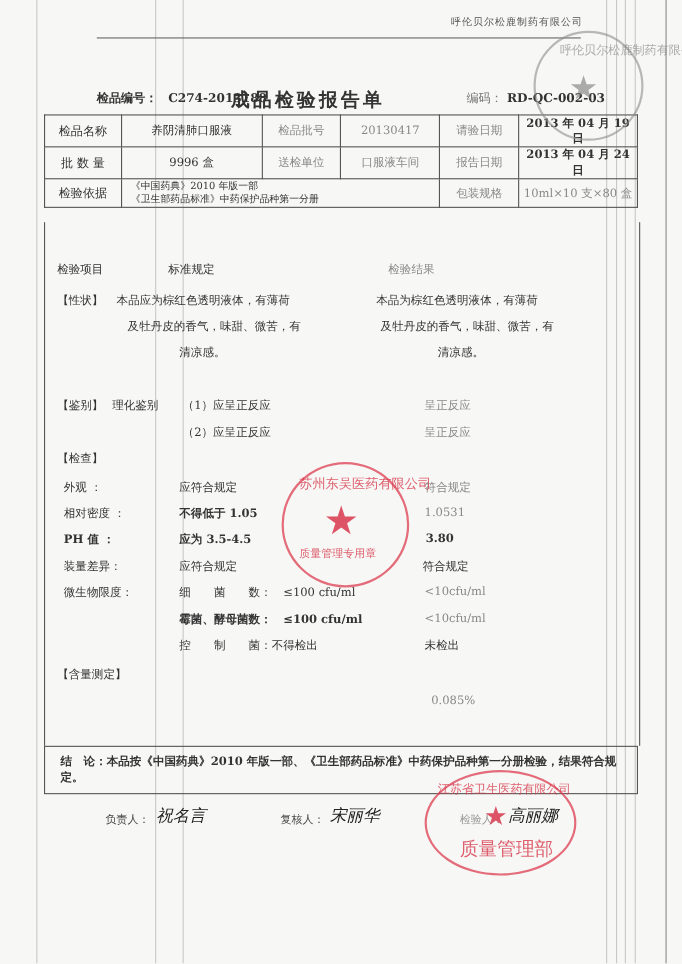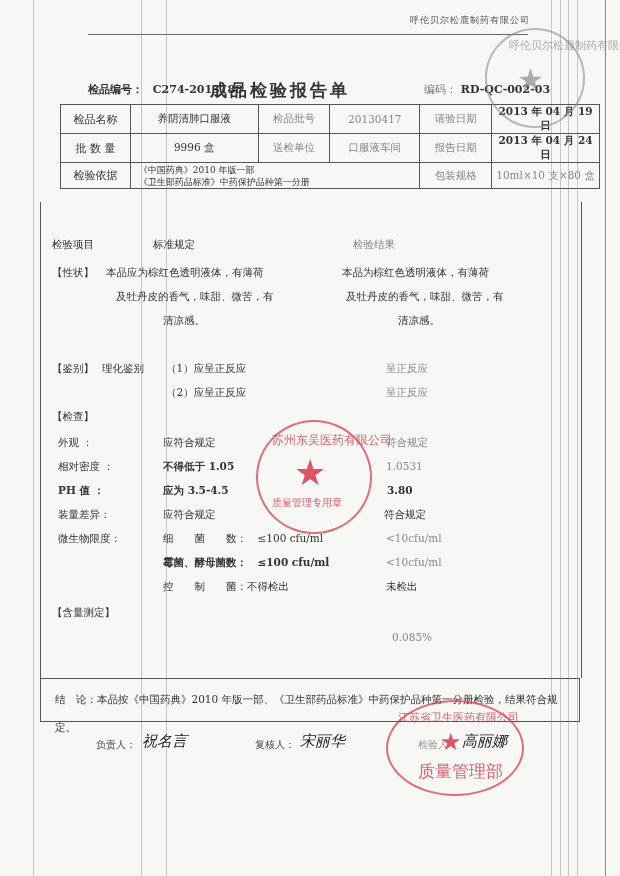--- a/index.html
+++ b/index.html
@@ -18,43 +18,42 @@
     }
     .header-rule { position: absolute; left: 88px; right: 92px; top: 34px; height: 1px; background: #666; }
     .title {
       position: absolute; left: 210px; top: 56px; font-size: 17px; font-weight: bold;
       letter-spacing: 3px; color: #333; margin-top: 23px;
     }
     .code-row { position: absolute; top: 82px; font-size: 11px; font-weight: bold; color: #333; }
     .meta-table {
       position: absolute; left: 40px; top: 104px; width: 540px; border-collapse: collapse;
       font-size: 10.5px;
-      margin-left: 20px;
     }
     .meta-table td {
       border: 1px solid #555; height: 19px; text-align: center; padding: 0 2px; color: #333;
     }
     .meta-table td.lbl { font-size: 11px; }
     .meta-table td.faint { color: #888; }
     .meta-table td.bold { font-weight: bold; text-align: center; }
     .meta-table td.basis { text-align: left; font-size: 9px; line-height: 12px; padding-left: 8px; }
     .body-frame {
       position: absolute; left: 40px; top: 202px; width: 540px; height: 476px;
       border-left: 1px solid #555; border-right: 1px solid #555;
     }
     .t { position: absolute; font-size: 10.5px; color: #333; white-space: nowrap; }
     .t.b { font-weight: bold; }
     .t.faint { color: #888; }
     .conclusion {
       position: absolute; left: 40px; top: 678px; width: 540px; height: 44px;
       border: 1px solid #555; box-sizing: border-box;
     }
     .conclusion-text {
-      position: absolute; left: 14px; top: 6px; width: 515px; font-size: 10.5px; line-height: 28px;
-      font-weight: normal; color: #333;
+      position: absolute; left: 14px; top: 6px; width: 515px; font-size: 10.5px; line-height: 15px;
+      font-weight: bold; color: #333;
     }
     .sig-label { position: absolute; font-size: 10px; color: #444; }
     .signature { position: absolute; font-family: "DejaVu Serif", serif; font-style: italic; font-size: 15px; color: #222; }
     .stamp { position: absolute; border: 2.5px solid rgba(220, 60, 80, 0.75); border-radius: 50%; }
     .stamp .stamp-text { position: absolute; color: rgba(215, 55, 75, 0.8); font-size: 13px; white-space: nowrap; }
     .stamp .star { position: absolute; color: rgba(215, 55, 75, 0.85); }
     .stamp.gray { border-color: rgba(140, 140, 140, 0.6); }
     .stamp.gray .stamp-text, .stamp.gray .star { color: rgba(120, 120, 120, 0.6); }
   </style>
 </head>

